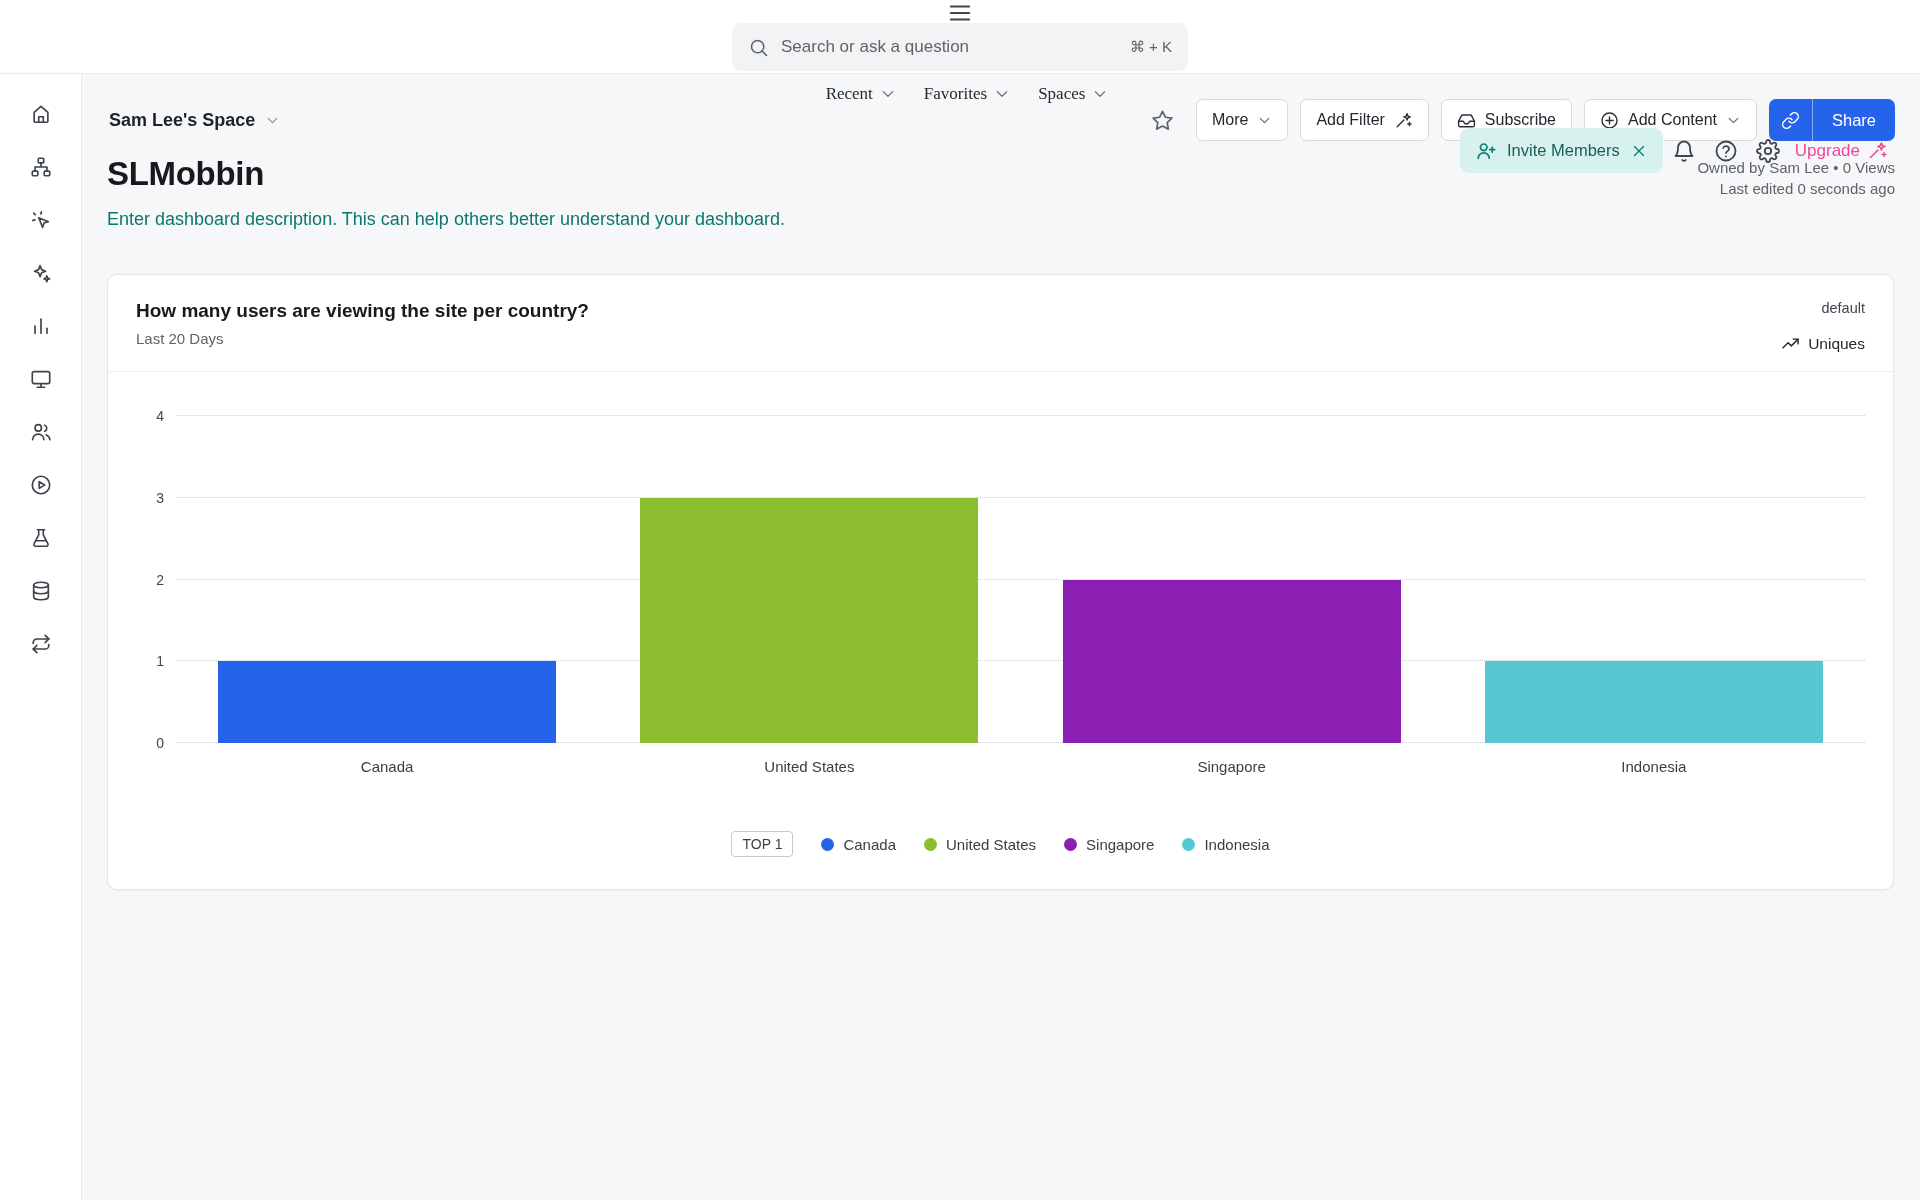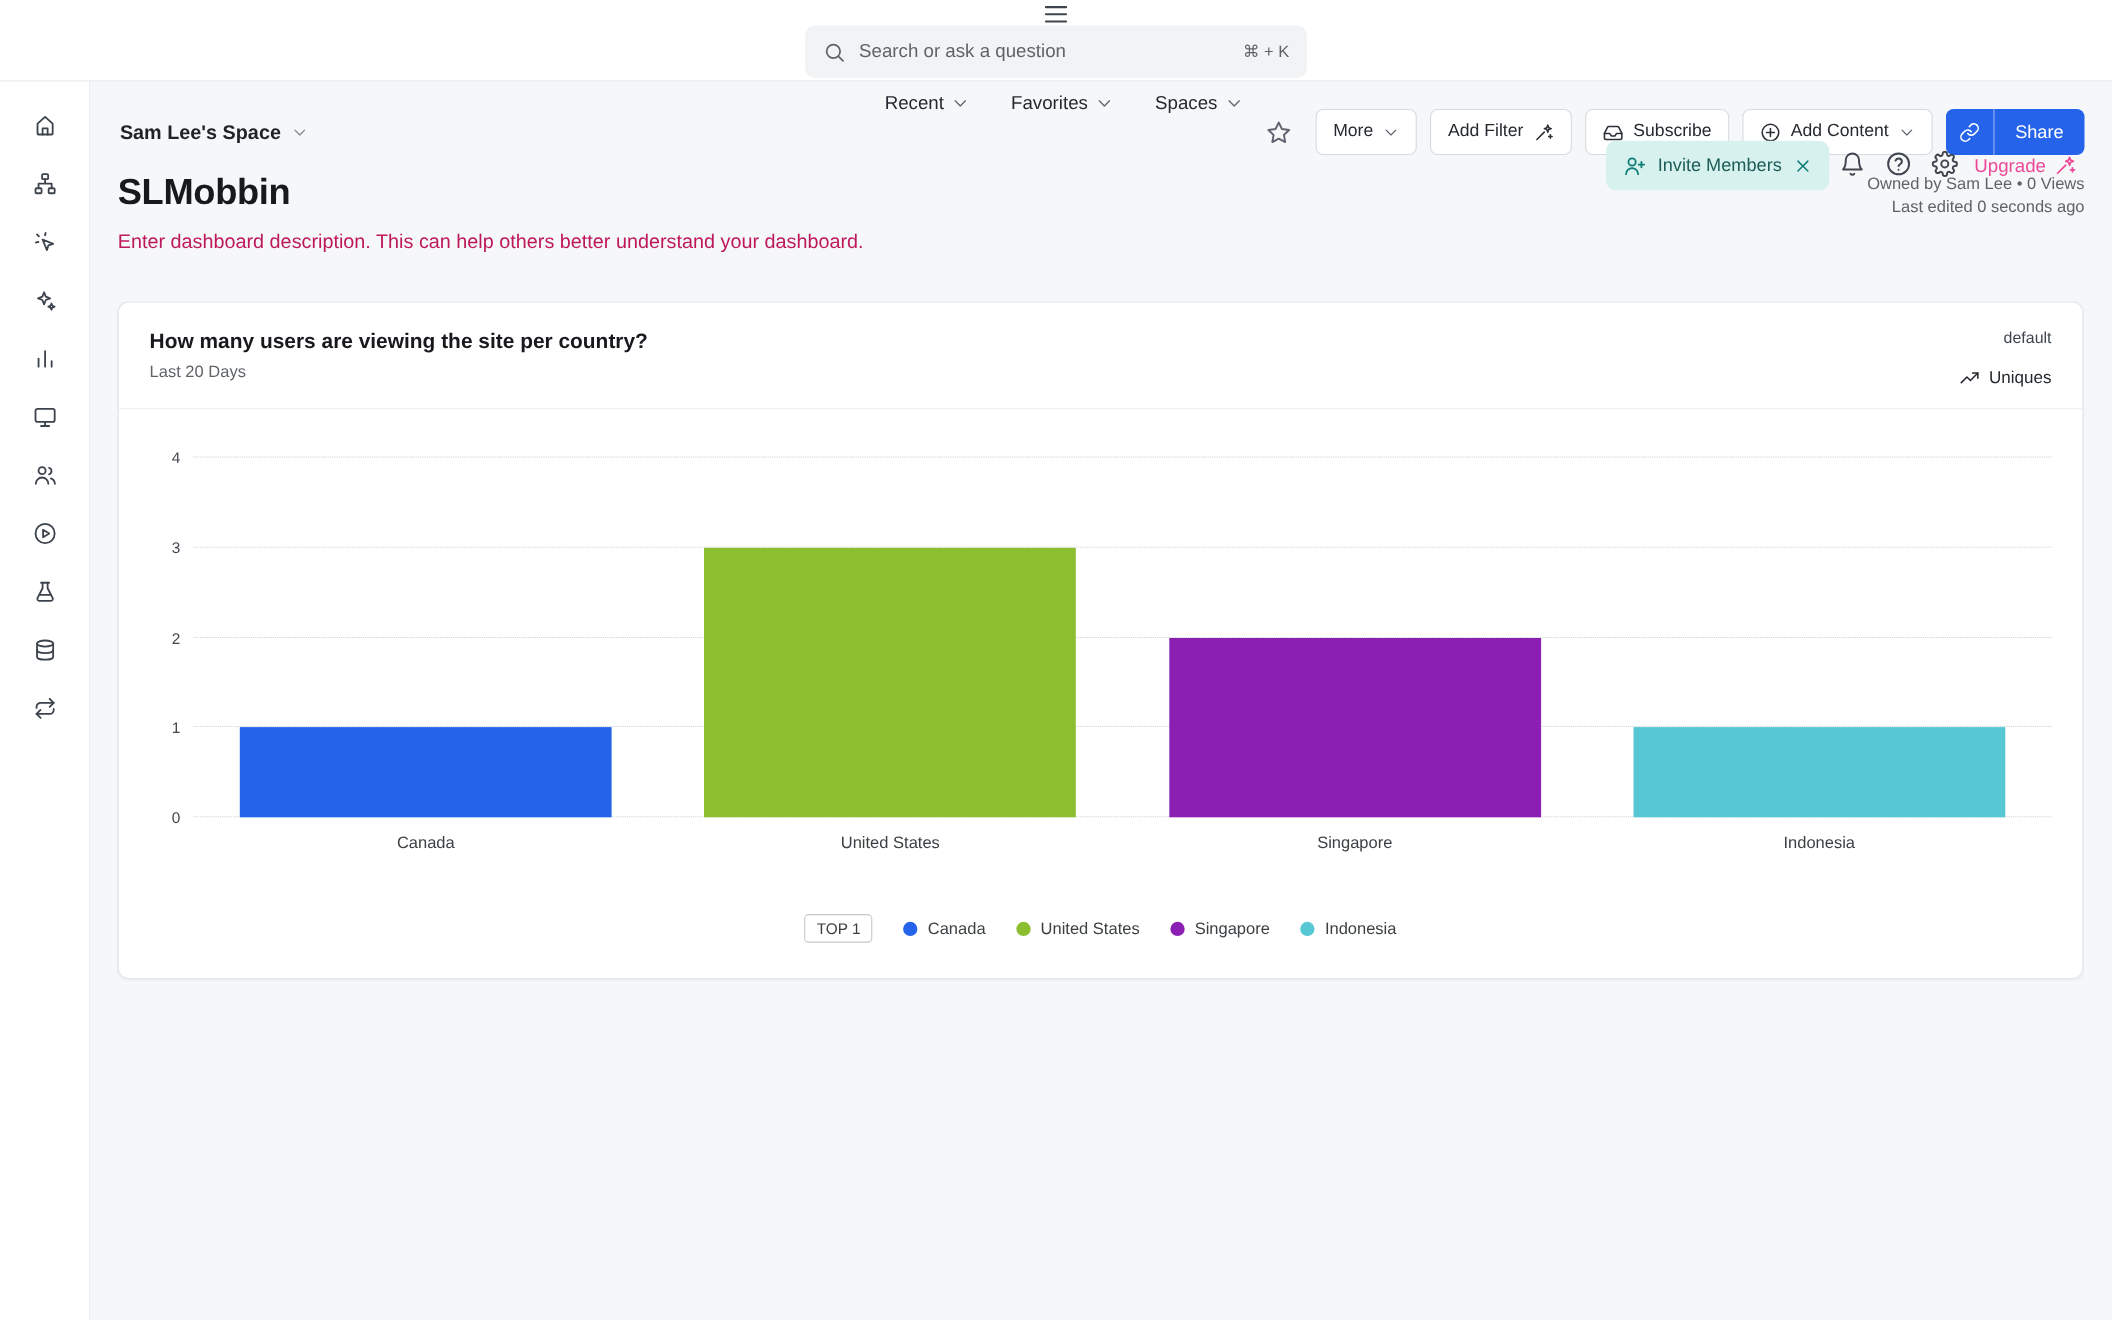--- a/index.html
+++ b/index.html
@@ -10,33 +10,33 @@
   .topbar { position:relative; height:74px; background:#fff; border-bottom:1px solid #e8eaec;
     display:flex; align-items:center; padding:0 26px; gap:14px; z-index:5;flex-direction:column; }
   .icon { display:inline-flex; align-items:center; justify-content:center; }
   .icon svg { width:100%; height:100%; }
   .icon-btn { width:42px; height:42px; border:none; background:transparent; border-radius:8px;
     color:#3f4650; cursor:pointer; display:inline-flex; align-items:center; justify-content:center; }
   .icon-btn .icon { width:24px; height:24px; }
   .menu-btn .icon { width:26px; height:26px; }
   .create-btn { background:#2563eb; color:#fff; border:none; border-radius:7px; height:41px;
     padding:0 17px; font-size:17px; font-weight:500; font-family:inherit; cursor:pointer; margin-left:12px; }
-  .top-nav { display:flex; align-items:flex-start; gap:14px; margin-left:14px; }
+  .top-nav { display:flex; align-items:flex-start; gap:4px; margin-left:14px;font-family:Liberation Serif, serif; }
   .nav-item { display:inline-flex; align-items:center; gap:7px; border:none; background:transparent;
     font-family:inherit; font-size:17px; color:#24292f; padding:10px 12px; border-radius:7px; cursor:pointer; }
   .nav-item .icon { width:16px; height:16px; color:#5f6570; }
 
   .search-bar { position:absolute; left:50%; top:23px; transform:translateX(-50%);
     width:456px; height:48px; background:#f1f3f5; border-radius:9px; display:flex;
     align-items:center; gap:12px; padding:0 16px; cursor:text; }
   .search-bar .icon { width:21px; height:21px; color:#5f6368; }
   .search-placeholder { flex:1; font-size:17px; color:#5f6368; }
   .search-shortcut { font-size:15px; color:#5f6368; }
 
-  .topbar-right { margin-left:auto; display:flex; }
+  .topbar-right { margin-left:auto; display:flex; align-items:center; }
   .invite-pill { display:flex; align-items:center; gap:10px; background:#d7f2ee; border:none;
     border-radius:9px; height:45px; padding:0 15px; cursor:pointer; font-family:inherit; }
   .invite-pill .person-icon { width:22px; height:22px; color:#0e7d74; }
   .invite-label { font-size:16.5px; color:#1d5c58; font-weight:500; }
   .invite-close { width:18px; height:18px; color:#0e7d74; cursor:pointer; }
   .upgrade-btn { display:inline-flex; align-items:center; gap:7px; border:none; background:transparent;
     color:#ec4899; font-size:17px; font-weight:500; font-family:inherit; cursor:pointer; padding:8px 6px; }
   .upgrade-btn .icon { width:21px; height:21px; }
 
   
@@ -67,21 +67,21 @@
   .link-btn { width:44px; height:42px; background:#2563eb; border:none; border-radius:7px 0 0 7px;
     border-right:1px solid rgba(255,255,255,.45); color:#fff; cursor:pointer;
     display:inline-flex; align-items:center; justify-content:center; }
   .link-btn .icon { width:19px; height:19px; }
   .share-btn { height:42px; background:#2563eb; border:none; border-radius:0 7px 7px 0; color:#fff;
     padding:0 19px; font-family:inherit; font-size:16.5px; font-weight:500; cursor:pointer; }
 
   .title-row { display:flex; align-items:flex-start; margin-top:14px; }
   .page-title { font-size:33px; font-weight:700; color:#17191d; letter-spacing:-.3px; }
   .meta { margin-left:auto; text-align:right; font-size:15px; color:#5f6368; line-height:21px; margin-top:2px; }
-  .description { margin-top:10px; font-size:18px; color:#be185d; cursor:text; }
+  .description { margin-top:10px; font-size:18px; color:#0f766e; cursor:text; }
 
   
   .card { margin-top:44px; background:#fff; border:1px solid #e4e6e9; border-radius:10px;
     box-shadow:0 1px 2px rgba(20,24,31,.04); width:1787px; }
   .card-header { display:flex; align-items:flex-start; padding:25px 28px 18px; border-bottom:1px solid #eceef0; }
   .chart-title { font-size:19px; font-weight:700; color:#17191d; }
   .chart-subtitle { margin-top:8px; font-size:15px; color:#5f6368; }
   .card-header-right { margin-left:auto; text-align:right; }
   .default-label { font-size:14.5px; color:#3f4650; }
   .uniques { margin-top:18px; display:flex; align-items:center; justify-content:flex-end; gap:8px;

